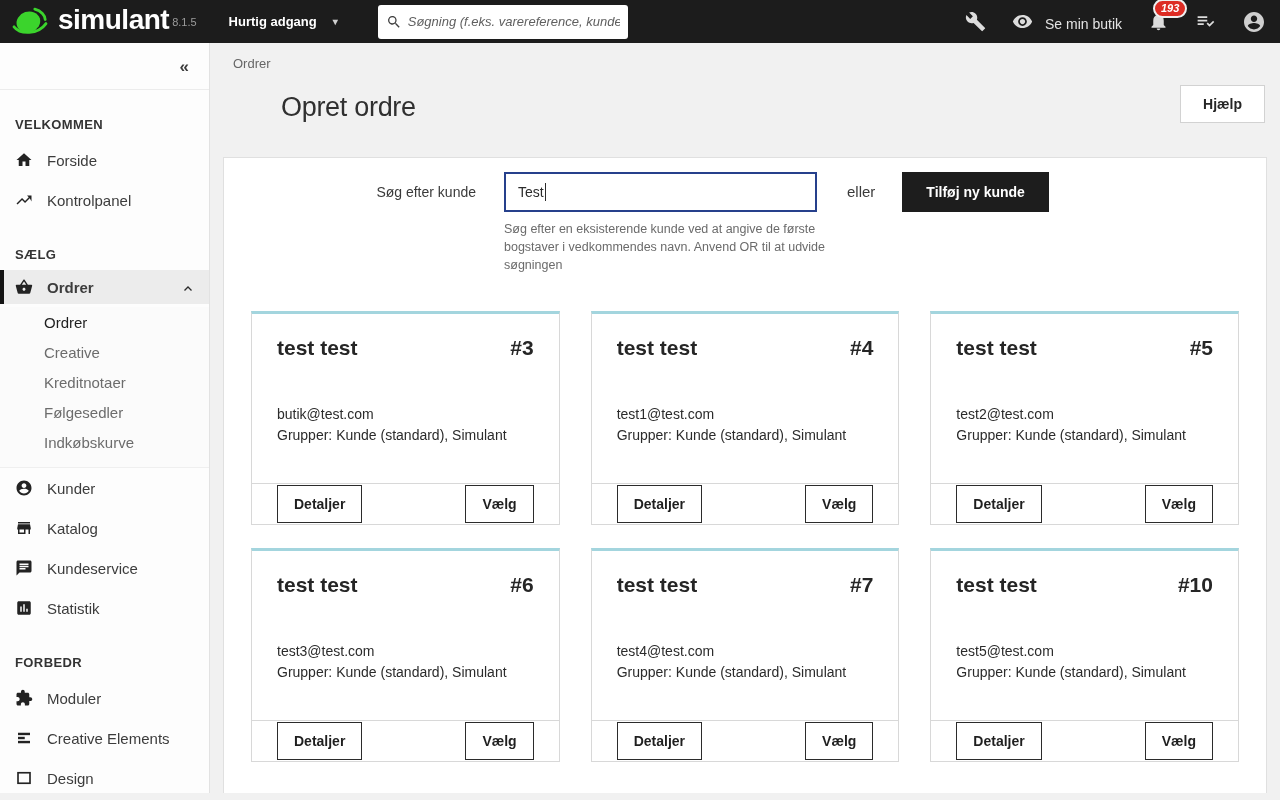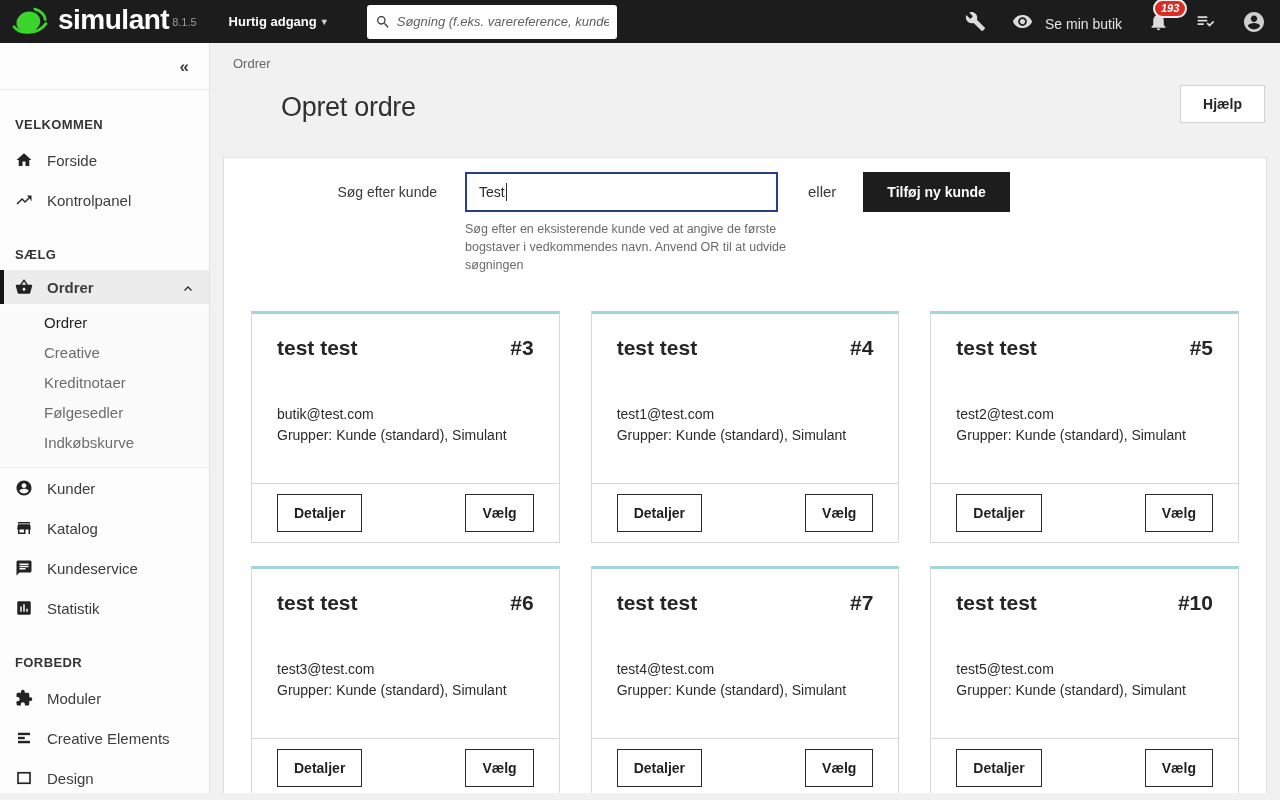--- a/index.html
+++ b/index.html
@@ -5,21 +5,21 @@
   * { box-sizing: border-box; margin: 0; padding: 0; }
   html, body { width: 1280px; height: 800px; overflow: hidden; }
   body { font-family: "Liberation Sans", sans-serif; background: #f1f1f1; color: #2b2b2b; }
 
   
   .topbar { height: 43px; background: #1c1c1c; display: flex; align-items: center; padding: 0 14px 0 10px; }
   .brand { display: flex; align-items: center; gap: 8px; cursor: pointer; }
   .brand-logo { width: 40px; height: 32px; }
   .brand-name { color: #fff; font-size: 28px; font-weight: bold; letter-spacing: -0.5px; line-height: 1; padding-bottom: 4px; }
   .version { color: #9b9b9b; font-size: 11px; margin-left: 3px; }
-  .quick-access { color: #fff; font-size: 13px; font-weight: bold; margin-left: 32px; cursor: pointer; display: flex; align-items: center; gap: 5px; }
+  .quick-access { color: #fff; font-size: 13px; font-weight: bold; margin-left: 32px; cursor: pointer; display: flex; align-items: center; gap: 16px; }
   .quick-access .caret { font-size: 10px; color: #cfcfcf; }
   .topbar-search { margin-left: 40px; width: 250px; height: 34px; background: #fff; border-radius: 3px; display: flex; align-items: center; padding: 0 8px; gap: 6px; }
   .topbar-search svg { width: 16px; height: 16px; color: #3e3e3e; flex: none; }
   .topbar-search input { border: none; outline: none; width: 100%; font-size: 13px; font-style: italic; color: #444; font-family: "Liberation Sans", sans-serif; background: transparent; }
   .topbar-search input::placeholder { color: #5f5f5f; }
   .topbar-right { margin-left: auto; display: flex; align-items: center; gap: 26px; }
   .tb-icon { width: 21px; height: 21px; color: #dcdcdc; cursor: pointer; }
   .view-shop { display: flex; align-items: flex-end; gap: 12px; color: #e4e4e4; font-size: 14px; cursor: pointer; }
   .bell-wrap { position: relative; cursor: pointer; padding-top: 4px; }
   .badge { position: absolute; top: -8px; left: 5px; background: #dd2c24; color: #fff; font-size: 11px; font-weight: bold; border: 2px solid #efefef; border-radius: 999px; padding: 1px 6px; line-height: 13px; font-style: italic; }
@@ -46,38 +46,38 @@
   .main { flex: 1; overflow: hidden; }
   .main-header { height: 114px; position: relative; padding: 13px 0 0 23px; }
   .breadcrumb { font-size: 13px; color: #666; }
   .page-title { font-size: 27px; color: #303030; font-weight: 400; margin-top: 21px; letter-spacing: -0.3px; margin-left: 48px; }
   .help-btn { position: absolute; right: 15px; top: 42px; background: #fff; border: 1px solid #d2d2d2; font-size: 14px; font-weight: bold; color: #262626; padding: 10px 22px; cursor: pointer; font-family: "Liberation Sans", sans-serif; }
 
   .panel { margin: 0 13px; background: #fff; border: 1px solid #e0e0e0; border-bottom: none; height: 636px; overflow: hidden; }
 
   
   .form-row { display: flex; align-items: flex-start; padding-top: 14px; }
-  .form-label-col { width: 241px; text-align: right; padding-right: 28px; font-size: 14px; color: #3a3a3a; line-height: 40px; flex: none; }
+  .form-label-col { width: 280px; text-align: right; padding-right: 28px; font-size: 14px; color: #3a3a3a; line-height: 40px; flex: none; }
   .input-col { width: 313px; flex: none; }
   .fake-input { height: 40px; border: 2px solid #26408c; background: #fff; display: flex; align-items: center; padding: 0 12px; font-size: 14px; color: #2b2b2b; cursor: text; }
   .caret-bar { display: inline-block; width: 1px; height: 18px; background: #2b2b2b; margin-left: 1px; animation: blink 1.1s steps(1) infinite; }
   @keyframes blink { 50% { opacity: 0; } }
   .help-text { margin-top: 8px; font-size: 12.5px; color: #6b6b6b; line-height: 18px; width: 330px; }
   .or-label { line-height: 40px; font-size: 15px; color: #3a3a3a; margin: 0 27px 0 30px; }
   .add-customer-btn { height: 40px; background: #1d1d1d; color: #fff; border: none; font-size: 14px; font-weight: bold; padding: 0 24px; cursor: pointer; font-family: "Liberation Sans", sans-serif; }
 
   
   .cards-grid { display: grid; grid-template-columns: repeat(3, 1fr); gap: 23px 31px; padding: 0 27px; margin-top: 37px; }
   .card { background: #fff; border: 1px solid #d8d8d8; border-top: 3px solid #a3d5de; display: flex; flex-direction: column; }
   .card-body { padding: 22px 25px; min-height: 169px; }
   .card-title-row { display: flex; justify-content: space-between; align-items: baseline; }
   .card-name { font-size: 21px; font-weight: bold; color: #262626; }
   .card-number { font-size: 21px; font-weight: bold; color: #262626; }
   .card-info { margin-top: 44px; font-size: 14px; color: #2b2b2b; line-height: 21px; }
-  .card-footer { border-top: 1px solid #d8d8d8; padding: 10px 25px; display: flex; justify-content: space-between; align-items: center; }
+  .card-footer { border-top: 1px solid #d8d8d8; padding: 1px 25px; display: flex; justify-content: space-between; align-items: center; }
   .card-btn { background: #fff; border: 1px solid #2b2b2b; color: #1f1f1f; font-size: 14px; font-weight: bold; padding: 10px 16px; cursor: pointer; font-family: "Liberation Sans", sans-serif; }
 </style>
 </head>
 <body>
 
 <div class="topbar">
   <div class="brand">
     <svg class="brand-logo" viewBox="0 0 48 40">
       <ellipse cx="22" cy="20" rx="15" ry="13" fill="#3bd42c" transform="rotate(-18 22 20)"></ellipse>
       <path d="M4 26 C 12 36, 34 36, 44 22" stroke="#3bd42c" stroke-width="3.5" fill="none" stroke-linecap="round"></path>

